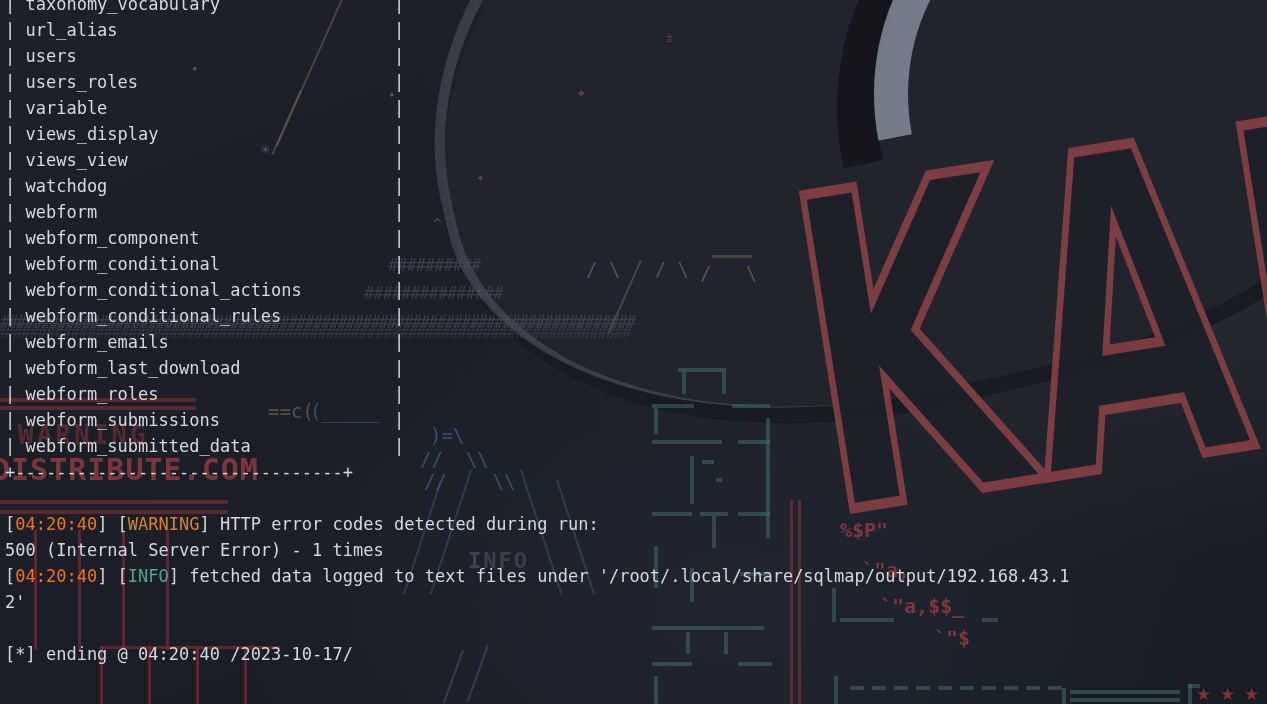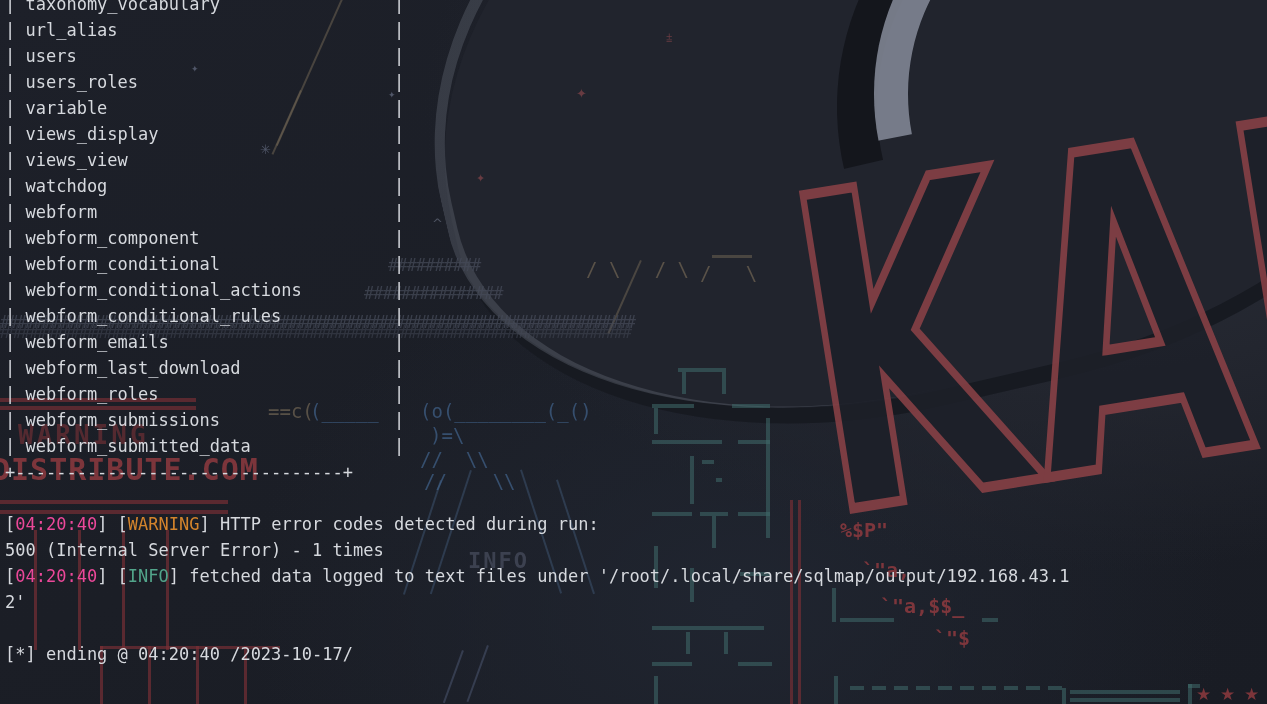--- a/index.html
+++ b/index.html
@@ -191,21 +191,21 @@
     line-height: 26px;
     color: #d6d9de;
     white-space: pre;
   }
   .line {
     position: absolute;
     left: 5px;
     white-space: pre;
     height: 26px;
   }
-  .ts   { color: #ec4899; }
+  .ts   { color: #f97316; }
   .warn { color: #d4842c; }
   .info { color: #52a58b; }
   .brk  { color: #d6d9de; }
 </style>
 </head>
 <body>
 
 <div id="terminal">
 
   <div id="wallpaper">
@@ -309,21 +309,20 @@
     <div class="wp-redtext" style="left:862px; top:558px; font-size:20px;">`"a,</div>
     <div class="wp-redtext" style="left:880px; top:594px; font-size:20px;">`"a,$$_</div>
     <div class="wp-redtext" style="left:934px; top:626px; font-size:20px;">`"$</div>
 
     <div class="star-red" style="left:1196px; top:684px;">★</div>
     <div class="star-red" style="left:1220px; top:684px;">★</div>
     <div class="star-red" style="left:1244px; top:684px;">★</div>
 
     <div class="ascii-ghost amber" style="left:268px; top:400px;">==c(</div>
     <div class="ascii-ghost" style="left:310px; top:400px;">(_____ </div>
-    <div class="ascii-ghost" style="left:420px; top:400px;">(o(________(_()</div>
     <div class="ascii-ghost" style="left:430px; top:424px;">)=\</div>
     <div class="ascii-ghost" style="left:420px; top:448px;">//  \\</div>
     <div class="ascii-ghost" style="left:424px; top:470px;">//    \\</div>
     <div class="ascii-ghost amber" style="left:586px; top:258px;">/ \   / \</div>
     <div class="ascii-ghost amber" style="left:700px; top:262px;">/   \</div>
   </div>
 
   <div id="screen">
     
   <div class="line" style="top: -9px;"><span>| taxonomy_vocabulary                 |</span></div><div class="line" style="top: 17px;"><span>| url_alias                           |</span></div><div class="line" style="top: 43px;"><span>| users                               |</span></div><div class="line" style="top: 69px;"><span>| users_roles                         |</span></div><div class="line" style="top: 95px;"><span>| variable                            |</span></div><div class="line" style="top: 121px;"><span>| views_display                       |</span></div><div class="line" style="top: 147px;"><span>| views_view                          |</span></div><div class="line" style="top: 173px;"><span>| watchdog                            |</span></div><div class="line" style="top: 199px;"><span>| webform                             |</span></div><div class="line" style="top: 225px;"><span>| webform_component                   |</span></div><div class="line" style="top: 251px;"><span>| webform_conditional                 |</span></div><div class="line" style="top: 277px;"><span>| webform_conditional_actions         |</span></div><div class="line" style="top: 303px;"><span>| webform_conditional_rules           |</span></div><div class="line" style="top: 329px;"><span>| webform_emails                      |</span></div><div class="line" style="top: 355px;"><span>| webform_last_download               |</span></div><div class="line" style="top: 381px;"><span>| webform_roles                       |</span></div><div class="line" style="top: 407px;"><span>| webform_submissions                 |</span></div><div class="line" style="top: 433px;"><span>| webform_submitted_data              |</span></div><div class="line" style="top: 459px;"><span>+--------------------------------+</span></div><div class="line" style="top: 511px;"><span class="brk">[</span><span class="ts">04:20:40</span><span class="brk">] [</span><span class="warn">WARNING</span><span>] HTTP error codes detected during run:</span></div><div class="line" style="top: 537px;"><span>500 (Internal Server Error) - 1 times</span></div><div class="line" style="top: 563px;"><span class="brk">[</span><span class="ts">04:20:40</span><span class="brk">] [</span><span class="info">INFO</span><span>] fetched data logged to text files under '/root/.local/share/sqlmap/output/192.168.43.1</span></div><div class="line" style="top: 589px;"><span>2'</span></div><div class="line" style="top: 641px;"><span>[*] ending @ 04:20:40 /2023-10-17/</span></div></div>

